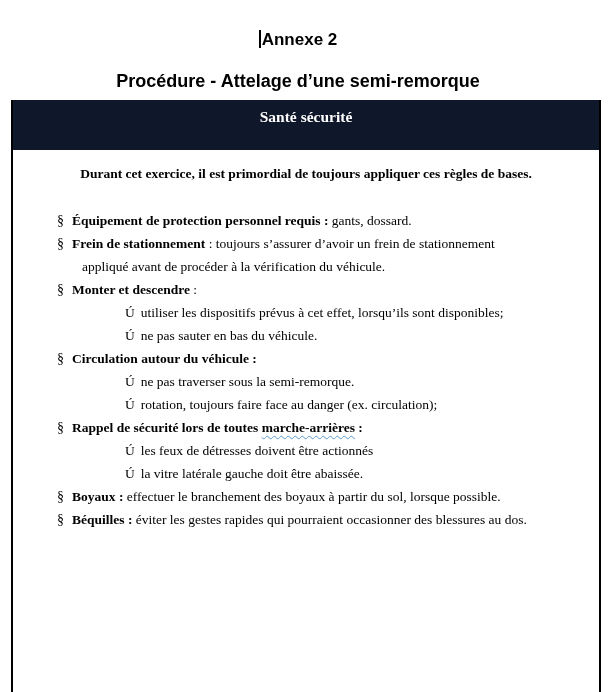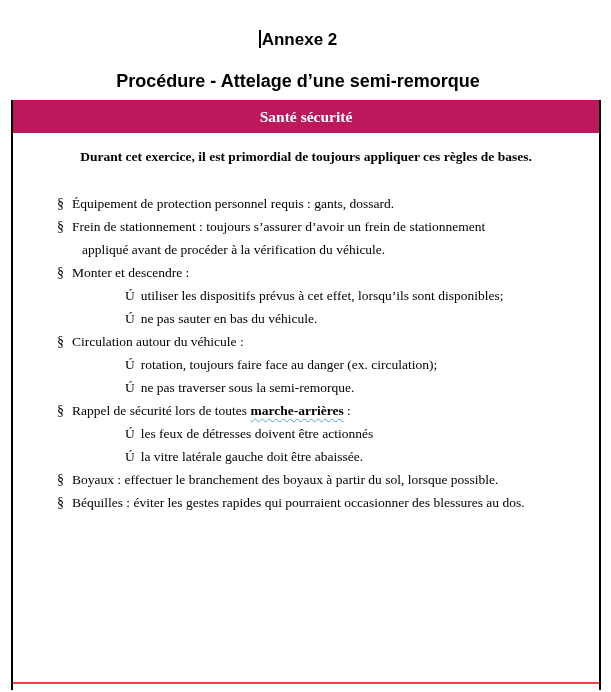--- a/index.html
+++ b/index.html
@@ -22,22 +22,22 @@
   }
   
   .docbox{
     margin:8px 0 0 11px;
     width:590px;
     box-sizing:border-box;
     border-left:2px solid #000;
     border-right:2px solid #000;
   }
   .box-header{
-    height:33px;line-height:33px;
-    background:#be185d;color:#fff;
+    height:50px;line-height:33px;
+    background:#0f172a;color:#fff;
     text-align:center;
     font-weight:bold;font-size:15.5px;
     font-family:"Liberation Serif", serif;
   }
   .box-body{
     box-sizing:border-box;
     height:551px;
     border-bottom:2px solid #ef4444;
     font-size:13.5px;
     overflow:hidden;
@@ -51,21 +51,21 @@
     font-size:13.5px;
     line-height:21px;
   }
   .item{
     padding-left:69px;
     text-indent:-25px;
     line-height:23px;
     margin:0;
   }
   .item .sec{display:inline-block;text-indent:0;width:10px;margin-right:5px;font-size:14px;}
-  .item b{font-weight:normal;}
+  .item b{font-weight:bold;}
   .item .line2{display:block;text-indent:0;}
   .bullet{
     padding-left:84px;
     line-height:23px;
     margin-left:28px;
   }
   .bullet .bmark{margin-right:6px;}
   .squiggle{
     font-weight:bold;
     text-decoration:underline;
@@ -94,22 +94,22 @@
 
       <div class="item"><span class="sec">§</span><b>Équipement de protection personnel requis :</b><span> gants, dossard.</span></div>
 
       <div class="item"><span class="sec">§</span><b>Frein de stationnement</b><span> : toujours s’assurer d’avoir un frein de stationnement</span><span class="line2">appliqué avant de procéder à la vérification du véhicule.</span></div>
 
       <div class="item"><span class="sec">§</span><b>Monter et descendre</b><span> :</span></div>
       <div class="bullet"><span class="bmark">Ú</span><span>utiliser les dispositifs prévus à cet effet, lorsqu’ils sont disponibles;</span></div>
       <div class="bullet"><span class="bmark">Ú</span><span>ne pas sauter en bas du véhicule.</span></div>
 
       <div class="item"><span class="sec">§</span><b>Circulation autour du véhicule :</b></div>
+      <div class="bullet"><span class="bmark">Ú</span><span>ne pas traverser sous la semi-remorque.</span></div>
       <div class="bullet"><span class="bmark">Ú</span><span>rotation, toujours faire face au danger (ex. circulation);</span></div>
-      <div class="bullet"><span class="bmark">Ú</span><span>ne pas traverser sous la semi-remorque.</span></div>
 
       <div class="item"><span class="sec">§</span><b>Rappel de sécurité lors de toutes </b><span class="squiggle">marche-arrières</span><b> :</b></div>
       <div class="bullet"><span class="bmark">Ú</span><span>les feux de détresses doivent être actionnés</span></div>
       <div class="bullet"><span class="bmark">Ú</span><span>la vitre latérale gauche doit être abaissée.</span></div>
 
       <div class="item"><span class="sec">§</span><b>Boyaux :</b><span> effectuer le branchement des boyaux à partir du sol, lorsque possible.</span></div>
 
       <div class="item"><span class="sec">§</span><b>Béquilles :</b><span> éviter les gestes rapides qui pourraient occasionner des blessures au dos.</span></div>
 
     </div>

